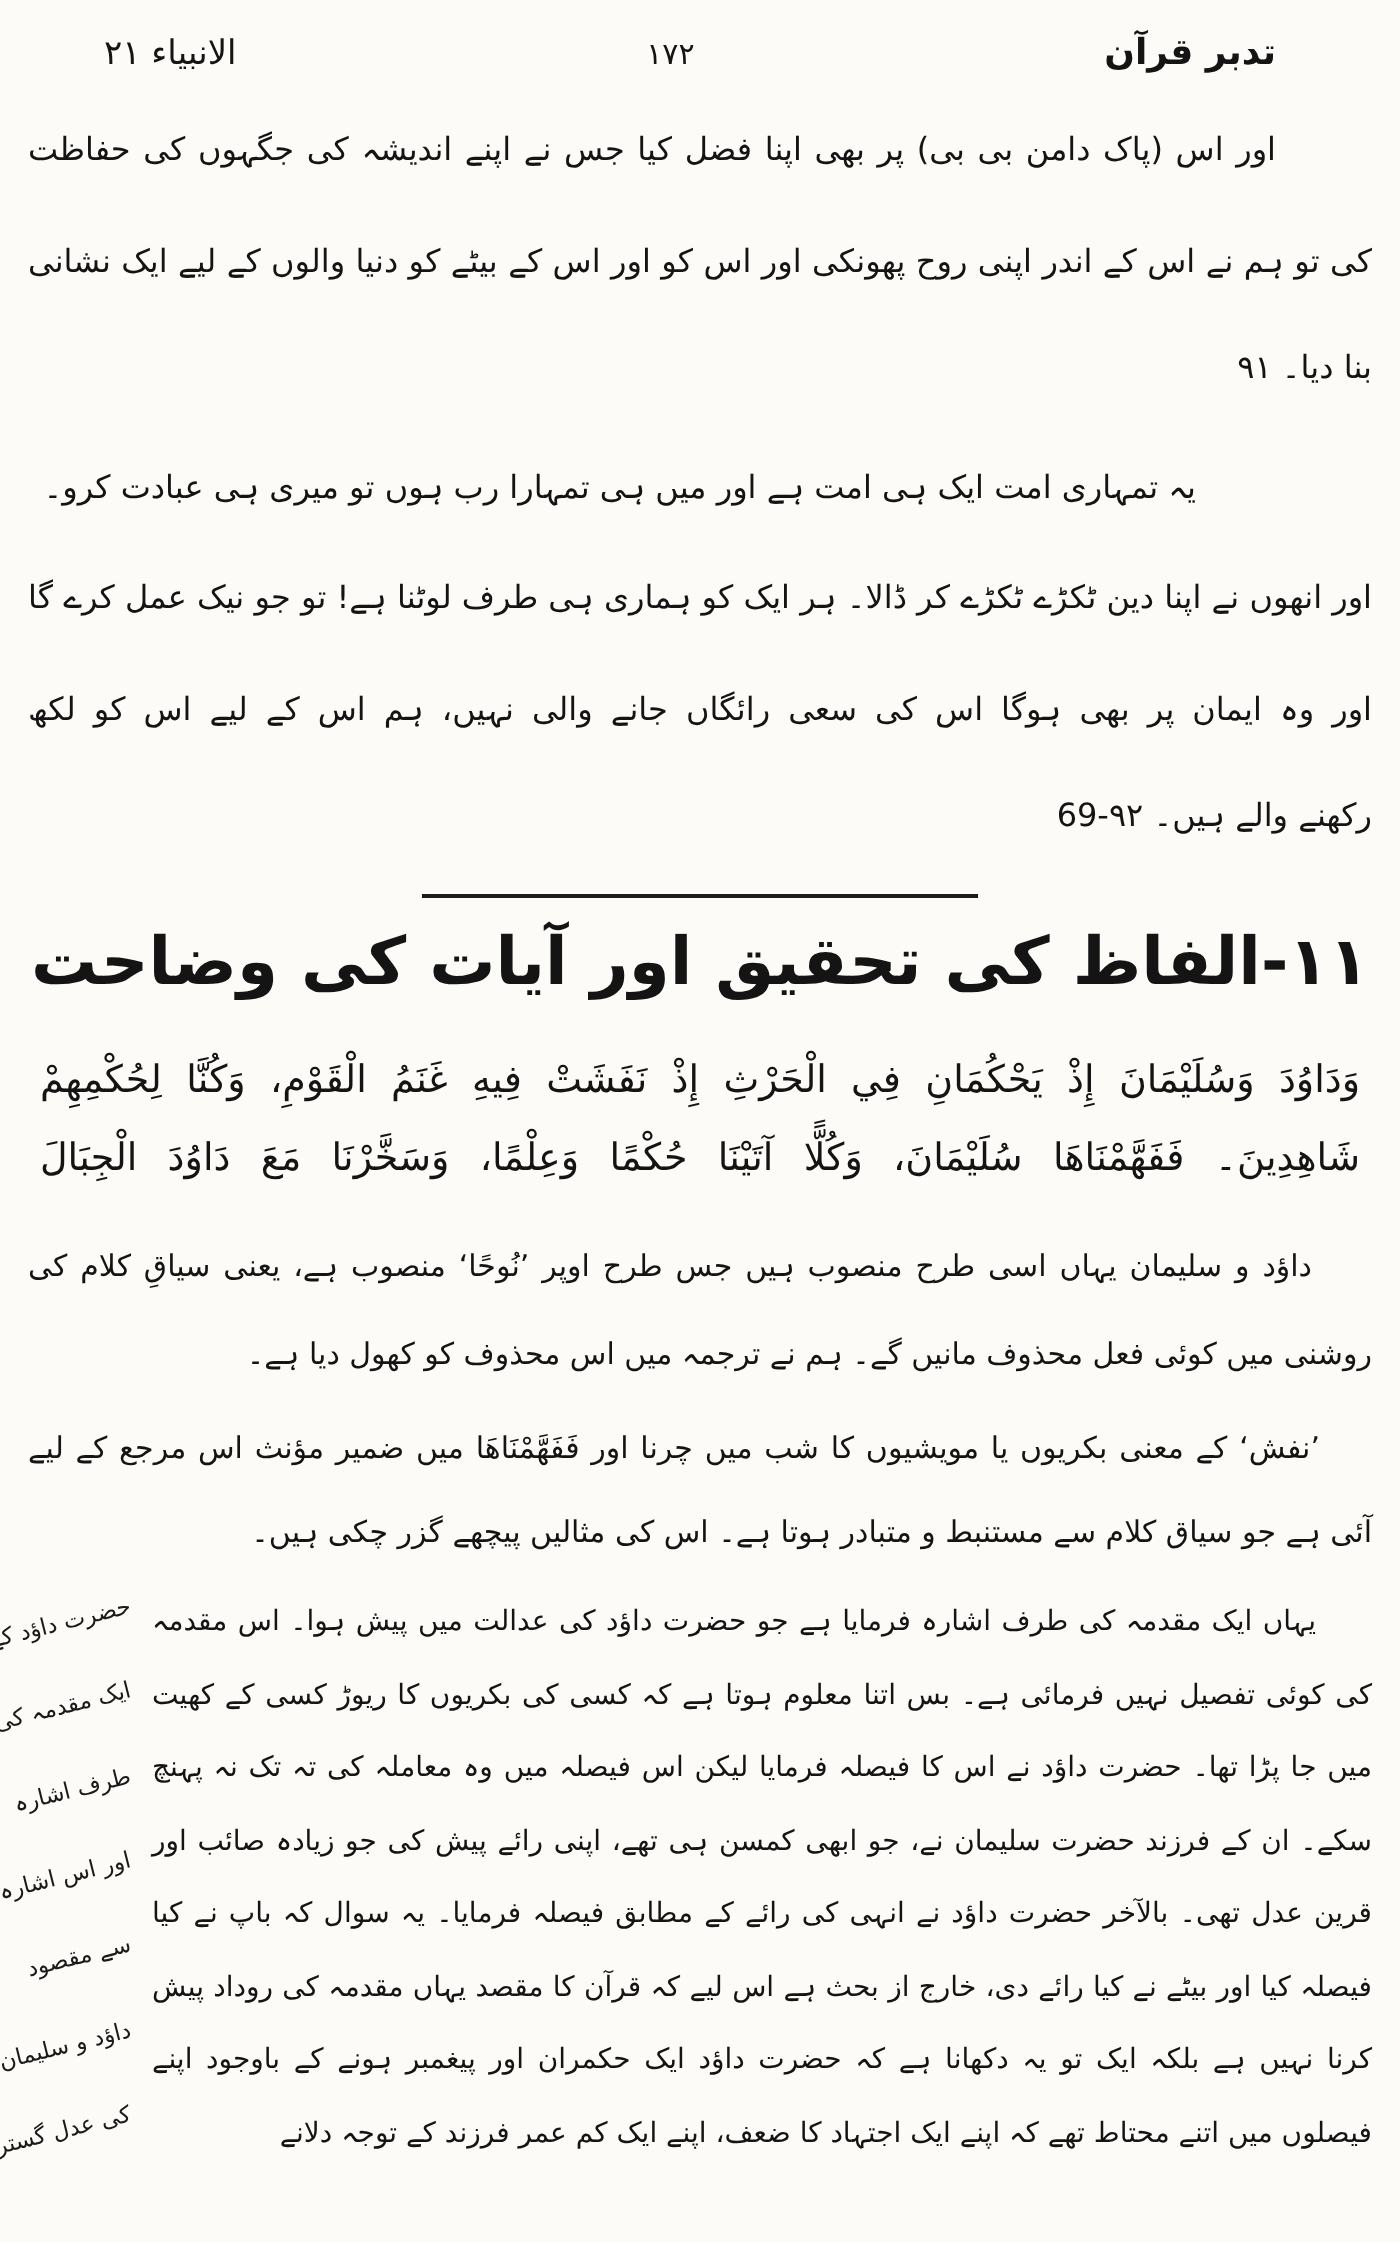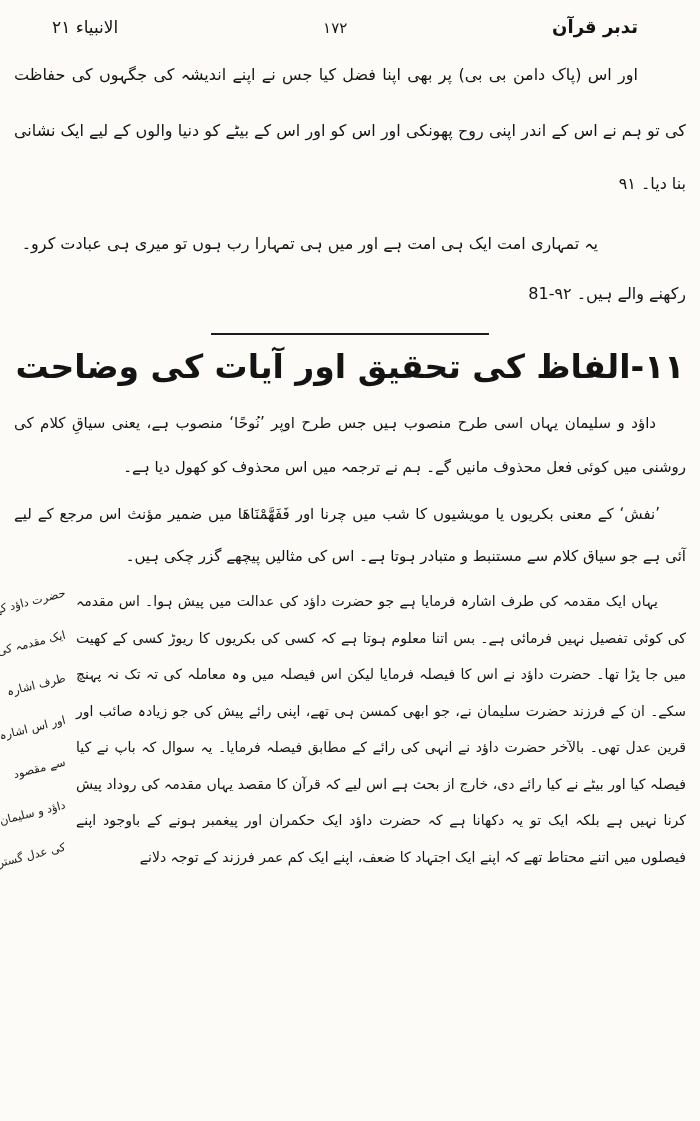--- a/index.html
+++ b/index.html
@@ -112,25 +112,27 @@
     <span class="book-title">تدبر قرآن</span>
     <span class="page-number">۱۷۲</span>
     <span class="surah-ref">الانبیاء ۲۱</span>
   </div>
 
   <div class="p-trans p1">اور اس (پاک دامن بی بی) پر بھی اپنا فضل کیا جس نے اپنے اندیشہ کی جگہوں کی حفاظت کی تو ہم نے اس کے اندر اپنی روح پھونکی اور اس کو اور اس کے بیٹے کو دنیا والوں کے لیے ایک نشانی</div>
   <div class="tail-line">بنا دیا۔ ۹۱</div>
 
   <div class="p-trans p2">یہ تمہاری امت ایک ہی امت ہے اور میں ہی تمہارا رب ہوں تو میری ہی عبادت کرو۔</div>
 
-  <div class="tail-line">رکھنے والے ہیں۔ ۹۲-81</div>
+  <div class="p-trans p3">اور انھوں نے اپنا دین ٹکڑے ٹکڑے کر ڈالا۔ ہر ایک کو ہماری ہی طرف لوٹنا ہے! تو جو نیک عمل کرے گا اور وہ ایمان پر بھی ہوگا اس کی سعی رائگاں جانے والی نہیں، ہم اس کے لیے اس کو لکھ</div>
+  <div class="tail-line">رکھنے والے ہیں۔ ۹۲-69</div>
 
   <div class="divider"></div>
   <div class="heading">۱۱-الفاظ کی تحقیق اور آیات کی وضاحت</div>
 
+  <div class="arabic">وَدَاوُدَ وَسُلَيْمَانَ إِذْ يَحْكُمَانِ فِي الْحَرْثِ إِذْ نَفَشَتْ فِيهِ غَنَمُ الْقَوْمِ، وَكُنَّا لِحُكْمِهِمْ شَاهِدِينَ۔ فَفَهَّمْنَاهَا سُلَيْمَانَ، وَكُلًّا آتَيْنَا حُكْمًا وَعِلْمًا، وَسَخَّرْنَا مَعَ دَاوُدَ الْجِبَالَ</div>
 
   <div class="p-body p4">داؤد و سلیمان یہاں اسی طرح منصوب ہیں جس طرح اوپر ’نُوحًا‘ منصوب ہے، یعنی سیاقِ کلام کی روشنی میں کوئی فعل محذوف مانیں گے۔ ہم نے ترجمہ میں اس محذوف کو کھول دیا ہے۔</div>
   <div class="p-body p5">’نفش‘ کے معنی بکریوں یا مویشیوں کا شب میں چرنا اور فَفَهَّمْنَاهَا میں ضمیر مؤنث اس مرجع کے لیے آئی ہے جو سیاق کلام سے مستنبط و متبادر ہوتا ہے۔ اس کی مثالیں پیچھے گزر چکی ہیں۔</div>
 
   <div class="case-block">
     <div class="case-text">یہاں ایک مقدمہ کی طرف اشارہ فرمایا ہے جو حضرت داؤد کی عدالت میں پیش ہوا۔ اس مقدمہ کی کوئی تفصیل نہیں فرمائی ہے۔ بس اتنا معلوم ہوتا ہے کہ کسی کی بکریوں کا ریوڑ کسی کے کھیت میں جا پڑا تھا۔ حضرت داؤد نے اس کا فیصلہ فرمایا لیکن اس فیصلہ میں وہ معاملہ کی تہ تک نہ پہنچ سکے۔ ان کے فرزند حضرت سلیمان نے، جو ابھی کمسن ہی تھے، اپنی رائے پیش کی جو زیادہ صائب اور قرین عدل تھی۔ بالآخر حضرت داؤد نے انہی کی رائے کے مطابق فیصلہ فرمایا۔ یہ سوال کہ باپ نے کیا فیصلہ کیا اور بیٹے نے کیا رائے دی، خارج از بحث ہے اس لیے کہ قرآن کا مقصد یہاں مقدمہ کی روداد پیش کرنا نہیں ہے بلکہ ایک تو یہ دکھانا ہے کہ حضرت داؤد ایک حکمران اور پیغمبر ہونے کے باوجود اپنے فیصلوں میں اتنے محتاط تھے کہ اپنے ایک اجتہاد کا ضعف، اپنے ایک کم عمر فرزند کے توجہ دلانے</div>
     <div class="notes">
       <span class="margin-note">حضرت داؤد کے</span>
       <span class="margin-note">ایک مقدمہ کی</span>
       <span class="margin-note">طرف اشارہ</span>

